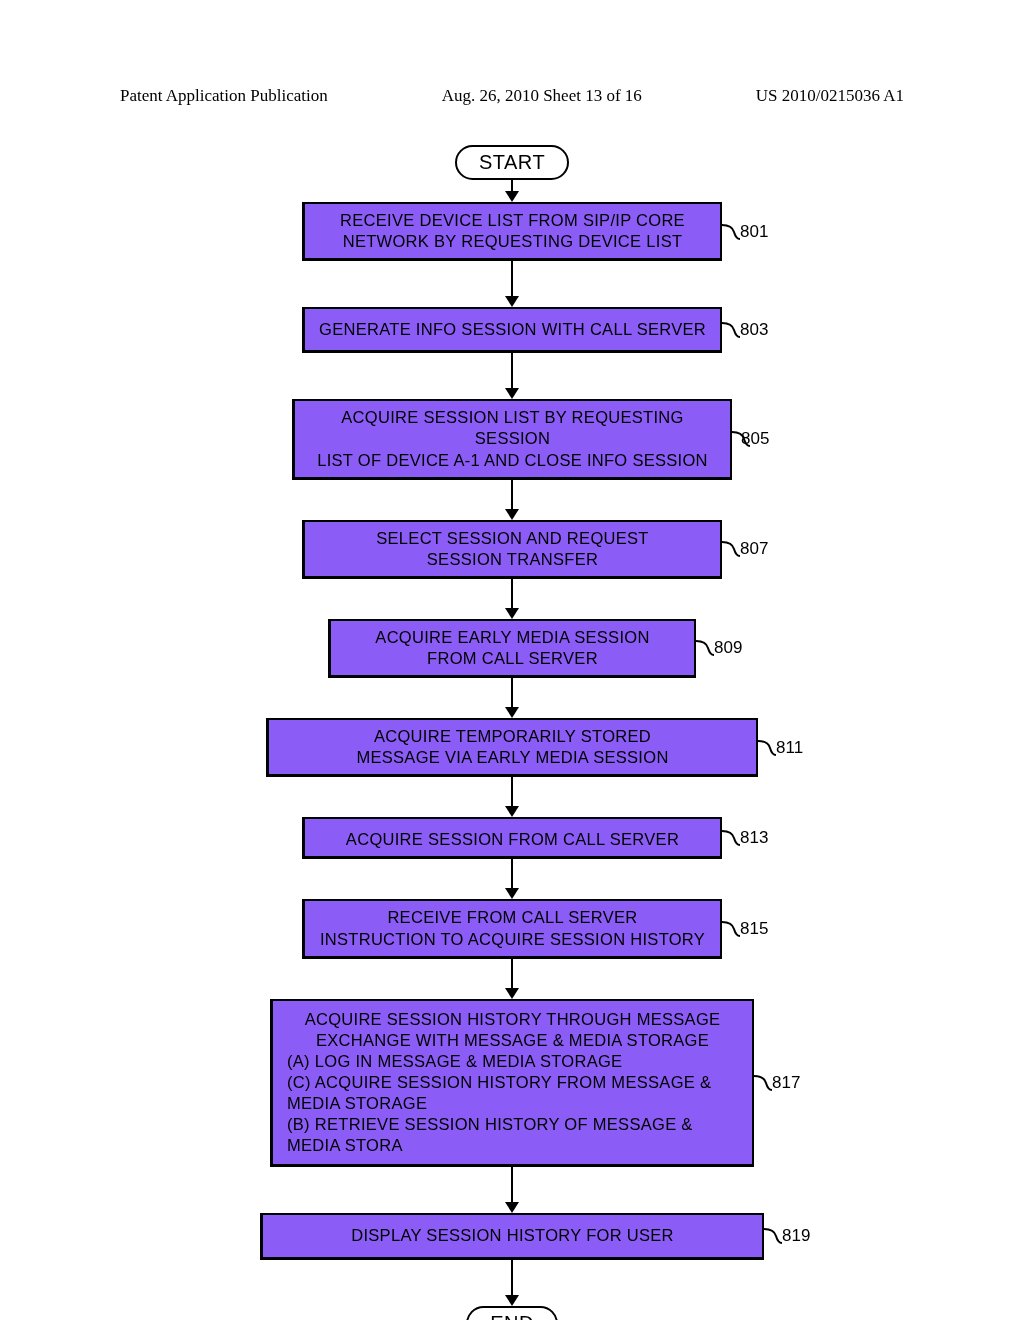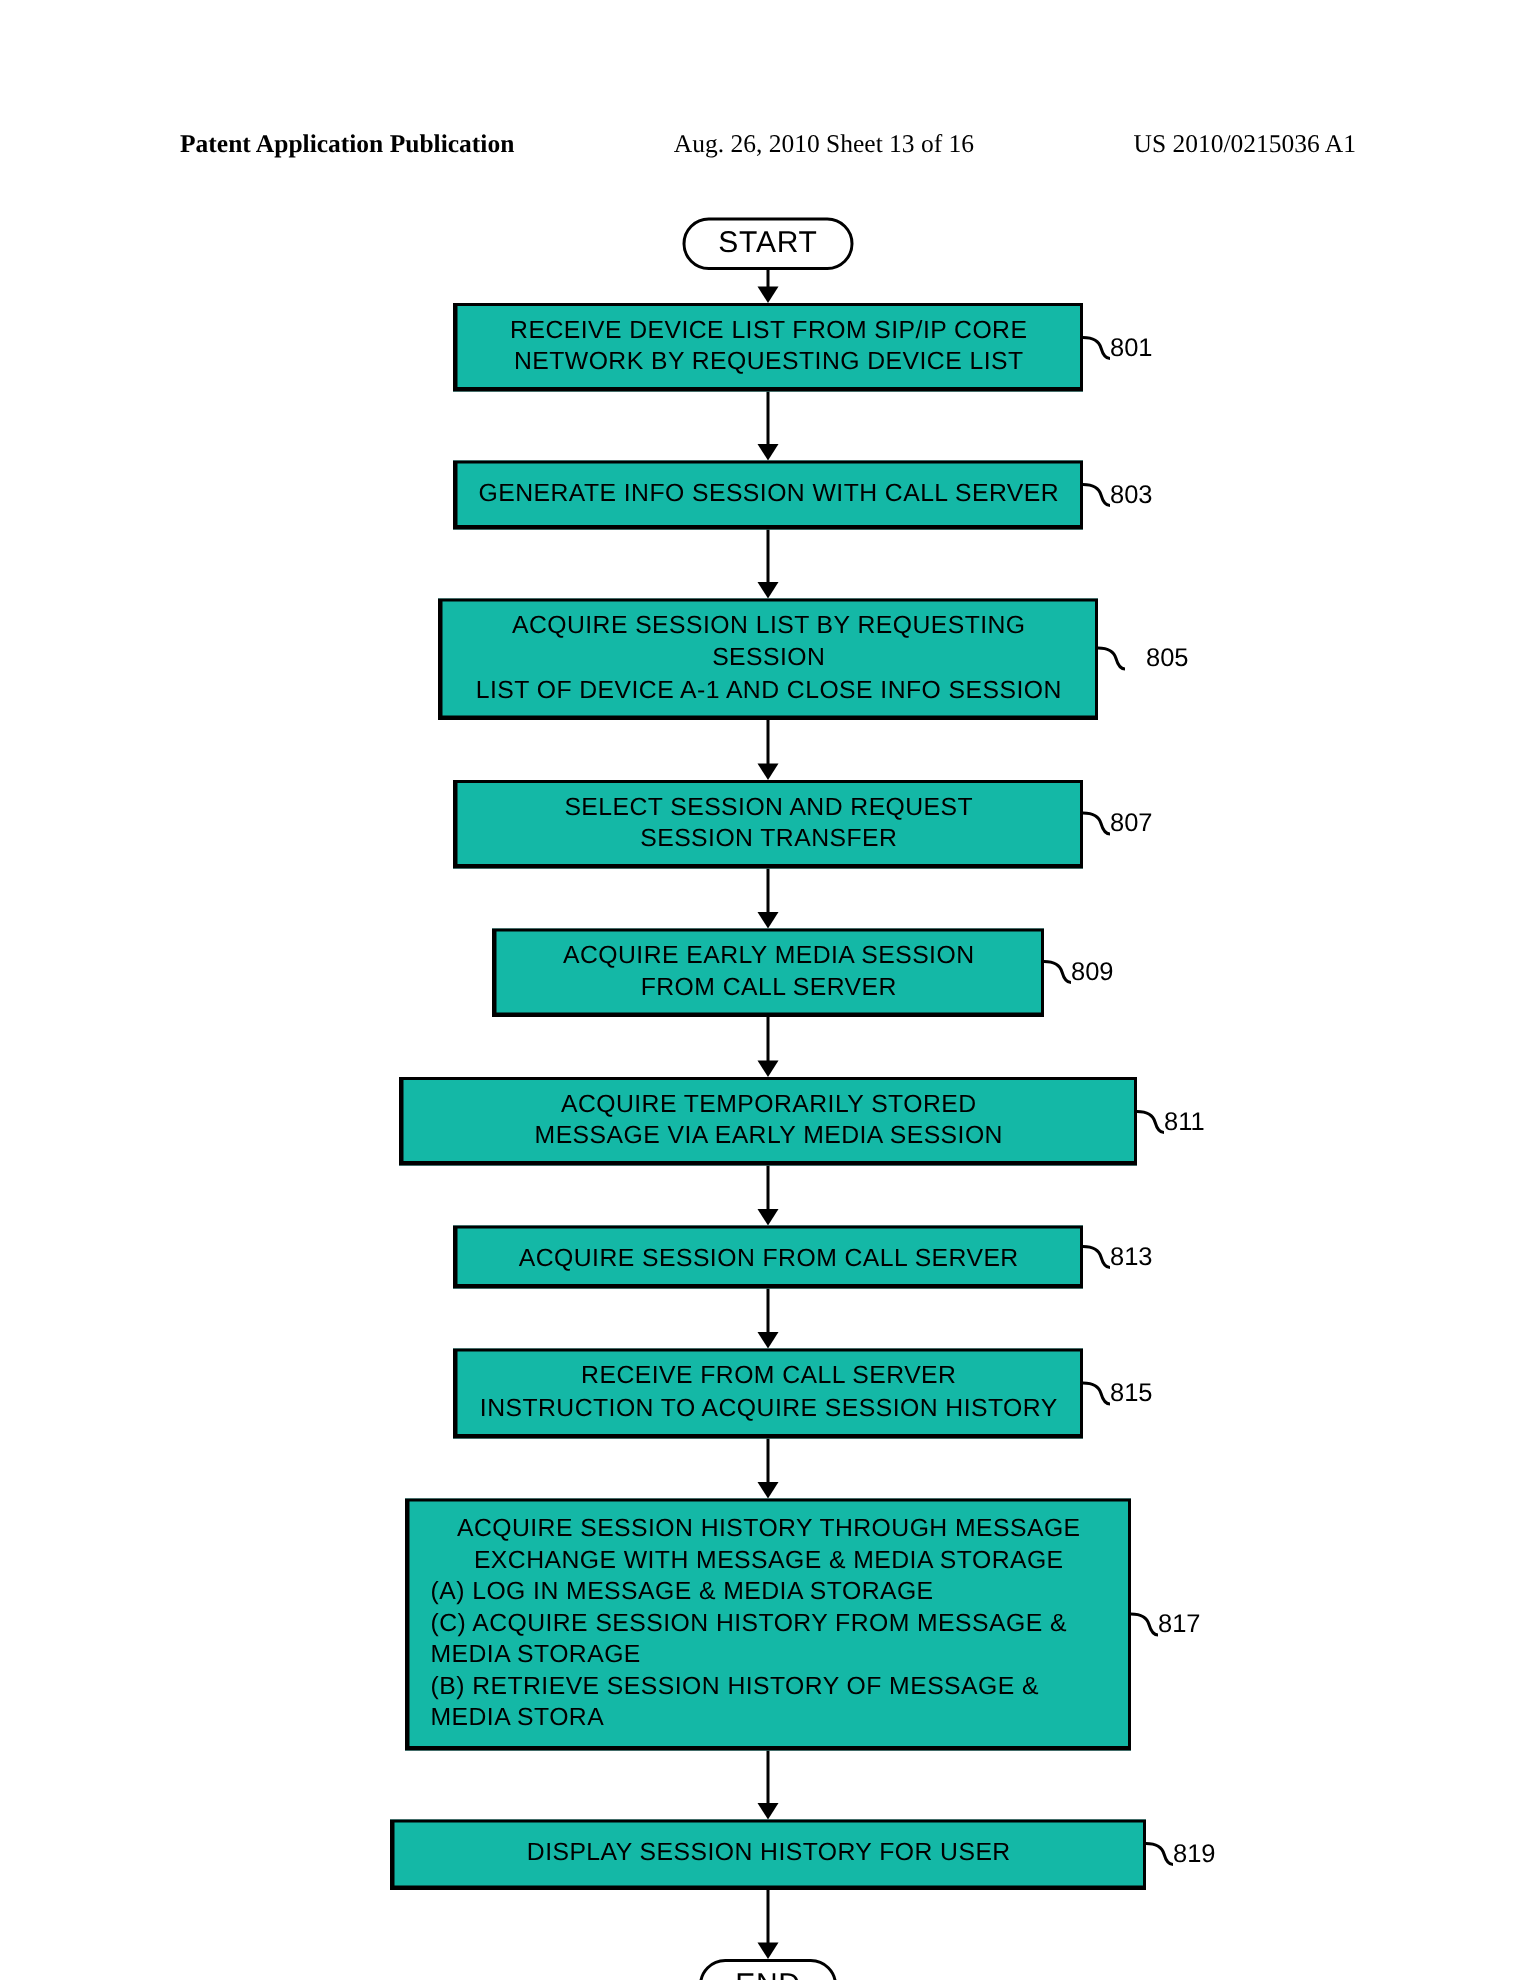--- a/index.html
+++ b/index.html
@@ -15,21 +15,21 @@
     position: absolute;
     top: 86px;
     left: 0;
     width: 100%;
     display: flex;
     justify-content: space-between;
     padding: 0 120px;
     font-family: "Times New Roman", serif;
     font-size: 17px;
   }
-  .header-left { font-weight: bold; }
+  .header-left { font-weight: normal; }
   .header-center { }
   .header-right { }
   .flowchart {
     position: absolute;
     top: 145px;
     left: 0;
     width: 100%;
     display: flex;
     flex-direction: column;
     align-items: center;
@@ -46,21 +46,21 @@
   }
   .step-row {
     display: flex;
     align-items: center;
     position: relative;
   }
   .process {
     border: 2.5px solid #000;
     border-left-width: 3.5px;
     border-bottom-width: 3.5px;
-    background: #14b8a6;
+    background: #8b5cf6;
     padding: 6px 14px;
     text-align: center;
     font-family: Arial, sans-serif;
     font-size: 16.5px;
     letter-spacing: 0.3px;
     line-height: 1.28;
     font-stretch: condensed;
   }
   .process.wide { width: 484px; text-align: left; padding: 8px 14px; }
   .step-label {
@@ -138,21 +138,21 @@
   <div class="arrow">
     <div class="arrow-line" style="height:36px"></div>
     <div class="arrow-head"></div>
   </div>
 
   <div class="step-row">
     <div class="process" style="width:440px">ACQUIRE SESSION LIST BY REQUESTING SESSION<br>LIST OF DEVICE A-1 AND CLOSE INFO SESSION</div>
     <svg class="curve" viewBox="0 0 18 20">
         <path d="M0 3 Q10 3 12 10 Q14 17 18 17" stroke="#000" stroke-width="2" fill="none"></path>
       </svg>
-    <span class="step-label" style="margin-left:32px">805</span>
+    <span class="step-label" style="margin-left:9px">805</span>
   </div>
 
   <div class="arrow">
     <div class="arrow-line" style="height:30px"></div>
     <div class="arrow-head"></div>
   </div>
 
   <div class="step-row">
     <div class="process" style="width:420px">SELECT SESSION AND REQUEST<br>SESSION TRANSFER</div>
     <svg class="curve" viewBox="0 0 18 20">

